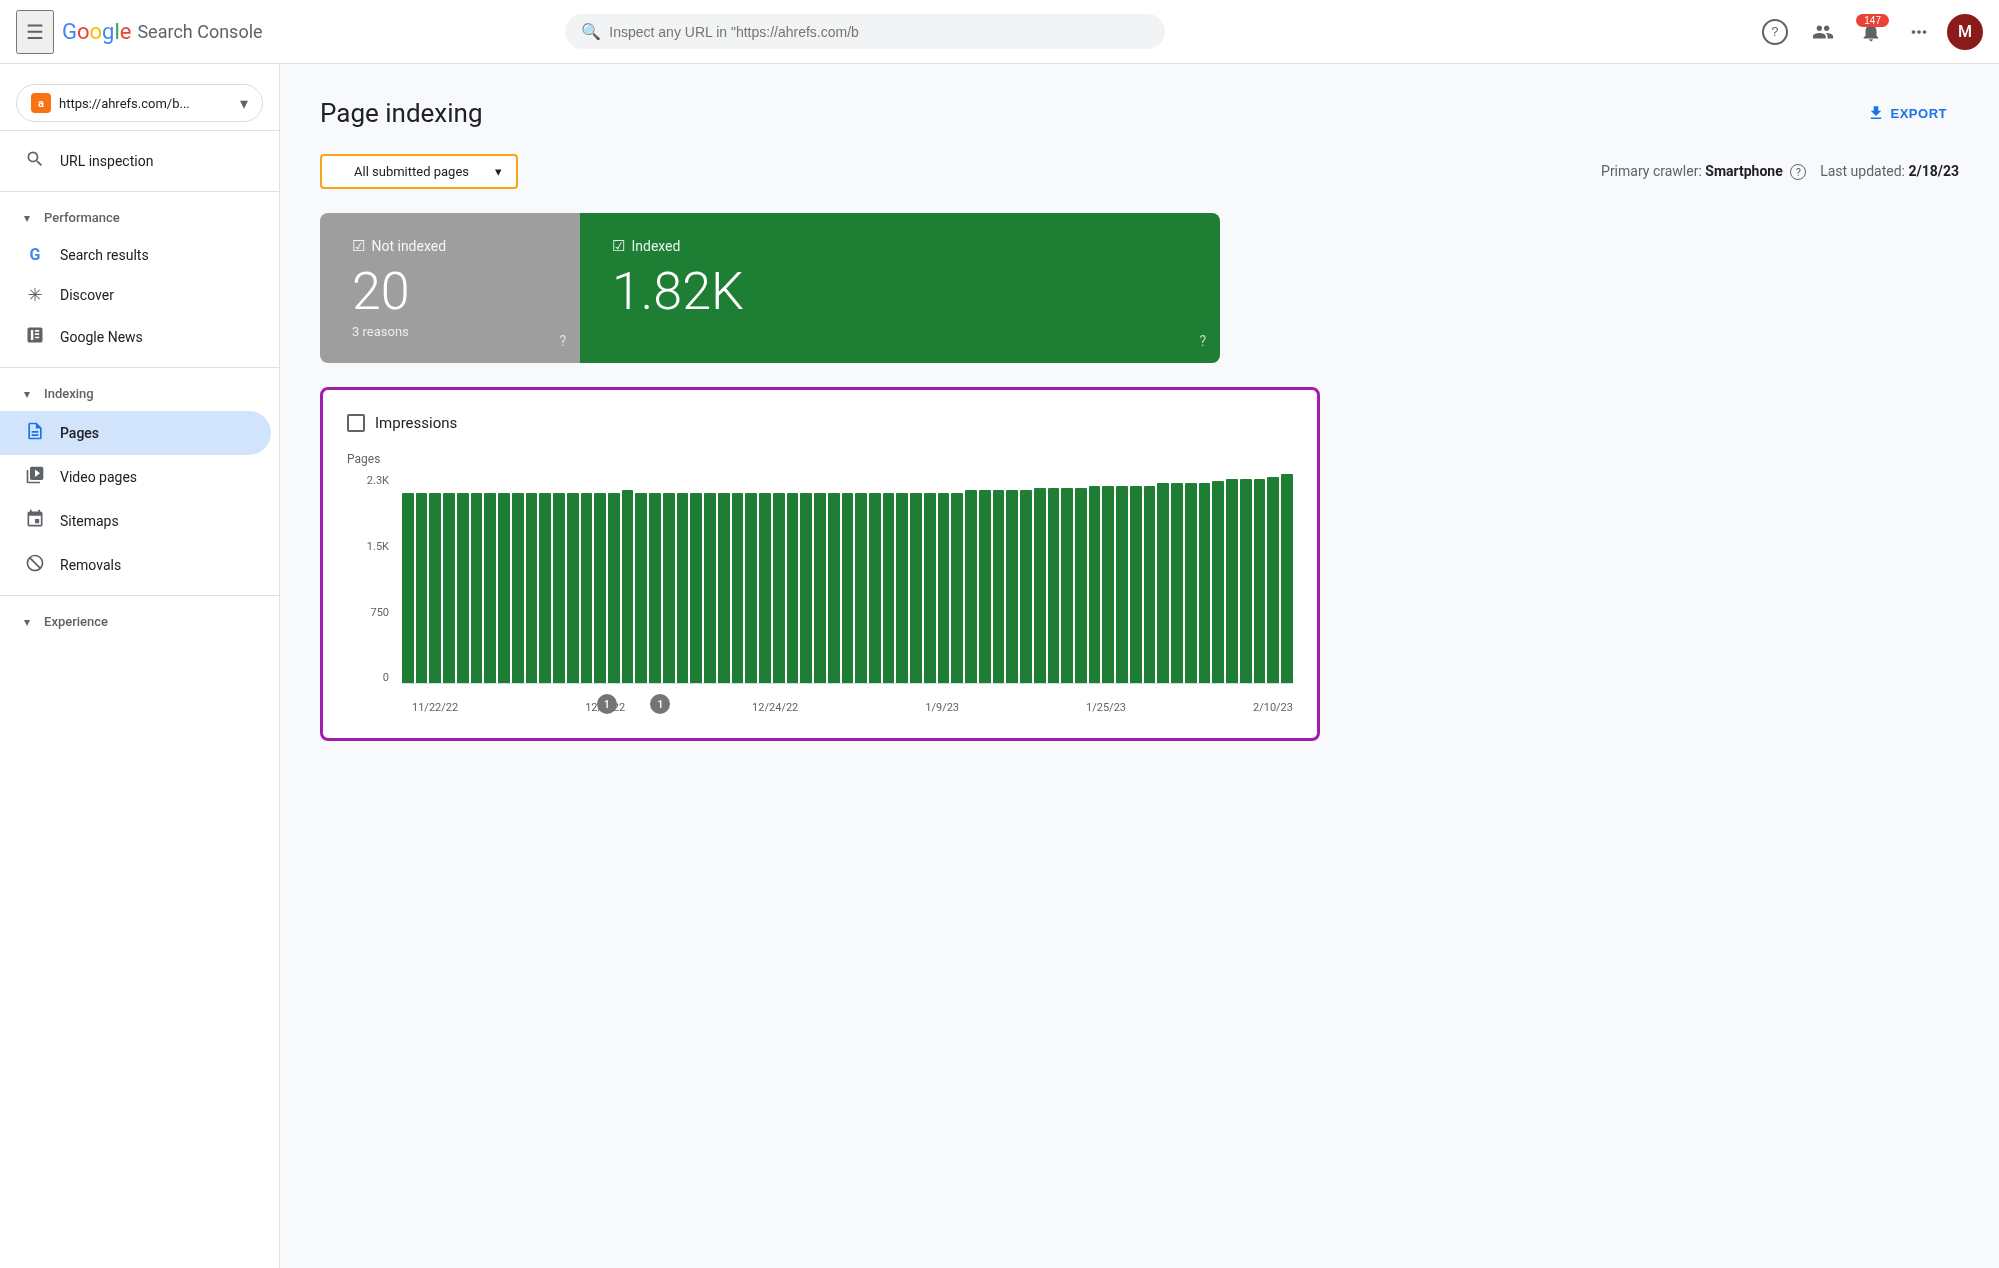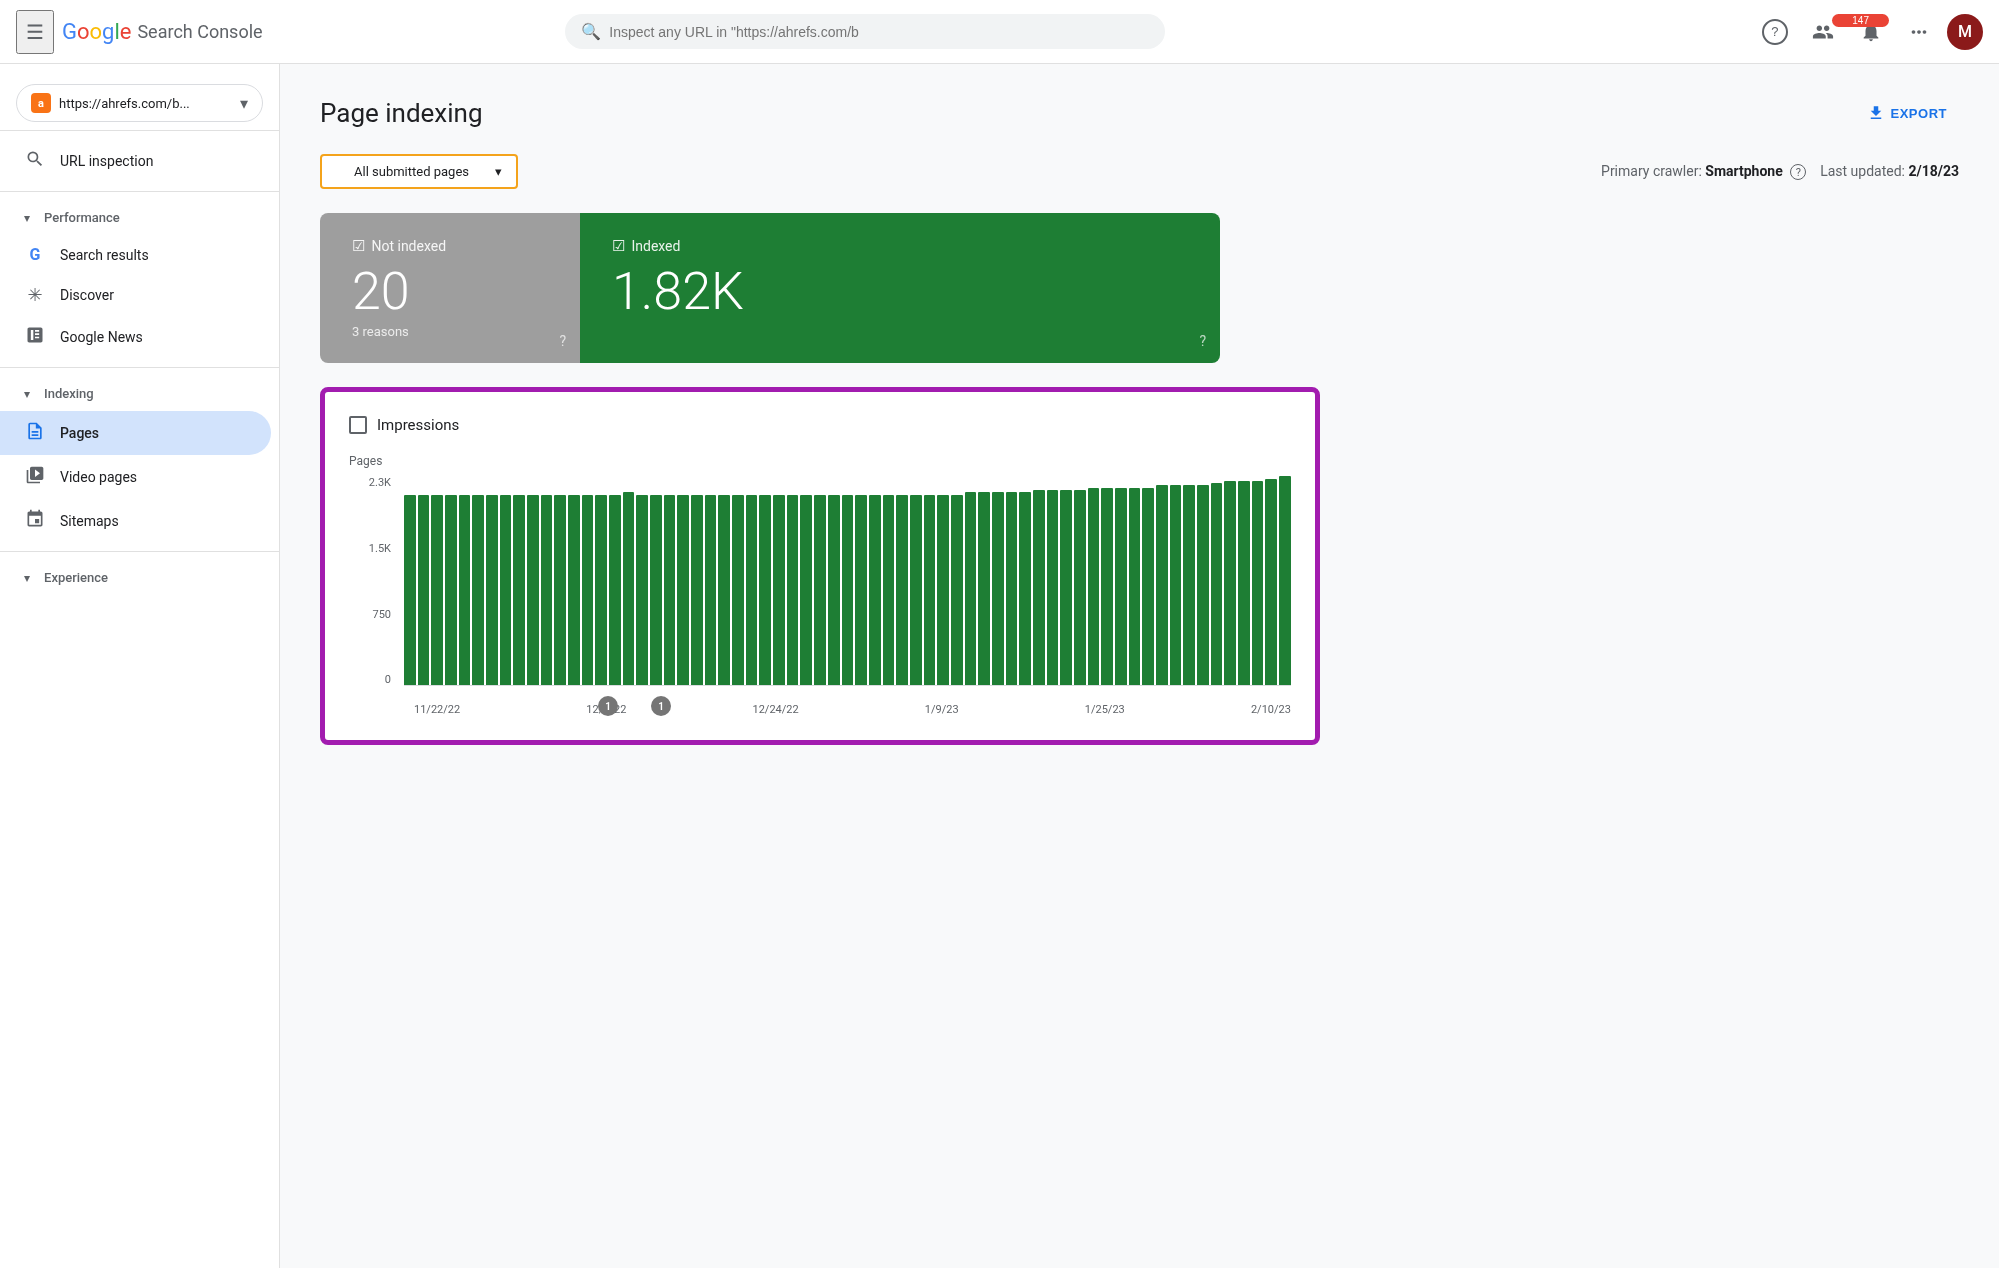--- a/index.html
+++ b/index.html
@@ -25,21 +25,21 @@
       padding: 8px 16px; gap: 8px; border: none;
     }
     .search-bar input { border: none; background: transparent; outline: none; font-size: 14px; width: 100%; color: #202124; }
     .topbar-icons { display: flex; align-items: center; gap: 8px; margin-left: auto; }
     .icon-btn {
       width: 40px; height: 40px; border-radius: 50%; display: flex; align-items: center; justify-content: center;
       cursor: pointer; color: #5f6368; font-size: 18px; border: none; background: transparent; position: relative;
     }
     .badge {
       position: absolute; top: 2px; right: 2px; background: #ea4335; color: #fff;
-      font-size: 10px; border-radius: 10px; padding: 1px 20px; min-width: 18px; text-align: center;
+      font-size: 10px; border-radius: 10px; padding: 1px 8px; min-width: 18px; text-align: center;
     }
     .avatar {
       width: 36px; height: 36px; border-radius: 50%; background: #8b1a1a; color: #fff;
       display: flex; align-items: center; justify-content: center; font-weight: 500; font-size: 16px; cursor: pointer;
     }
 
     
     .layout { display: flex; margin-top: 64px; height: calc(100vh - 64px); }
 
     
@@ -100,21 +100,21 @@
     .stat-label { display: flex; align-items: center; gap: 6px; color: rgba(255,255,255,0.9); font-size: 14px; margin-bottom: 8px; }
     .stat-number { font-size: 52px; font-weight: 300; color: #fff; line-height: 1.1; }
     .stat-sublabel { font-size: 13px; color: rgba(255,255,255,0.8); margin-top: 4px; }
     .stat-help { position: absolute; bottom: 14px; right: 14px; color: rgba(255,255,255,0.7); font-size: 14px; cursor: pointer; }
 
     
     .impressions-row { display: flex; align-items: center; gap: 10px; margin-bottom: 20px; }
     .checkbox-outline { width: 18px; height: 18px; border: 2px solid #5f6368; border-radius: 2px; display: inline-block; }
 
     
-    .chart-container { background: #fff; border-radius: 8px; padding: 24px; max-width: 1000px; border: 5px solid #a21caf; }
+    .chart-container { background: #fff; border-radius: 8px; padding: 24px; max-width: 1000px; border: 3px solid #a21caf; }
     .chart-y-label { font-size: 12px; color: #5f6368; margin-bottom: 8px; }
     .chart-area { position: relative; height: 240px; }
     .chart-y-axis { position: absolute; left: 0; top: 0; bottom: 30px; width: 50px; display: flex; flex-direction: column; justify-content: space-between; align-items: flex-end; padding-right: 8px; }
     .y-tick { font-size: 11px; color: #5f6368; }
     .chart-plot { position: absolute; left: 55px; right: 0; top: 0; bottom: 30px; border-bottom: 1px solid #dadce0; }
     .bars-container { display: flex; align-items: flex-end; height: 100%; gap: 2px; padding-bottom: 0; }
     .bar { flex: 1; background: #1e7e34; border-radius: 1px 1px 0 0; min-width: 6px; }
     .chart-x-axis { position: absolute; left: 55px; right: 0; bottom: 0; display: flex; justify-content: space-between; margin-left: 10px; }
     .x-tick { font-size: 11px; color: #5f6368; }
     .annotation-dots { position: absolute; bottom: 30px; left: 55px; right: 0; }
@@ -238,20 +238,28 @@
 
     <div class="nav-item">
       <span class="nav-icon">
         <svg width="20" height="20" viewBox="0 0 24 24" fill="#5f6368">
             <path d="M17 12h-5v5h5v-5zM16 1v2H8V1H6v2H5c-1.11 0-1.99.9-1.99 2L3 19c0 1.1.89 2 2 2h14c1.1 0 2-.9 2-2V5c0-1.1-.9-2-2-2h-1V1h-2zm3 18H5V8h14v11z"></path>
           </svg>
       </span>
       <span>Sitemaps</span>
     </div>
 
+    <div class="nav-item">
+      <span class="nav-icon">
+        <svg width="20" height="20" viewBox="0 0 24 24" fill="#5f6368">
+            <path d="M12 2C6.48 2 2 6.48 2 12s4.48 10 10 10 10-4.48 10-10S17.52 2 12 2zm0 18c-4.42 0-8-3.58-8-8 0-1.85.63-3.55 1.69-4.9L16.9 18.31C15.55 19.37 13.85 20 12 20zm6.31-3.1L7.1 5.69C8.45 4.63 10.15 4 12 4c4.42 0 8 3.58 8 8 0 1.85-.63 3.55-1.69 4.9z"></path>
+          </svg>
+      </span>
+      <span>Removals</span>
+    </div>
 
     <div class="nav-divider"></div>
 
     <div class="nav-section-header">
       <span class="section-arrow">▾</span>
       <span>Experience</span>
     </div>
   </nav>
 
   <main class="main">

